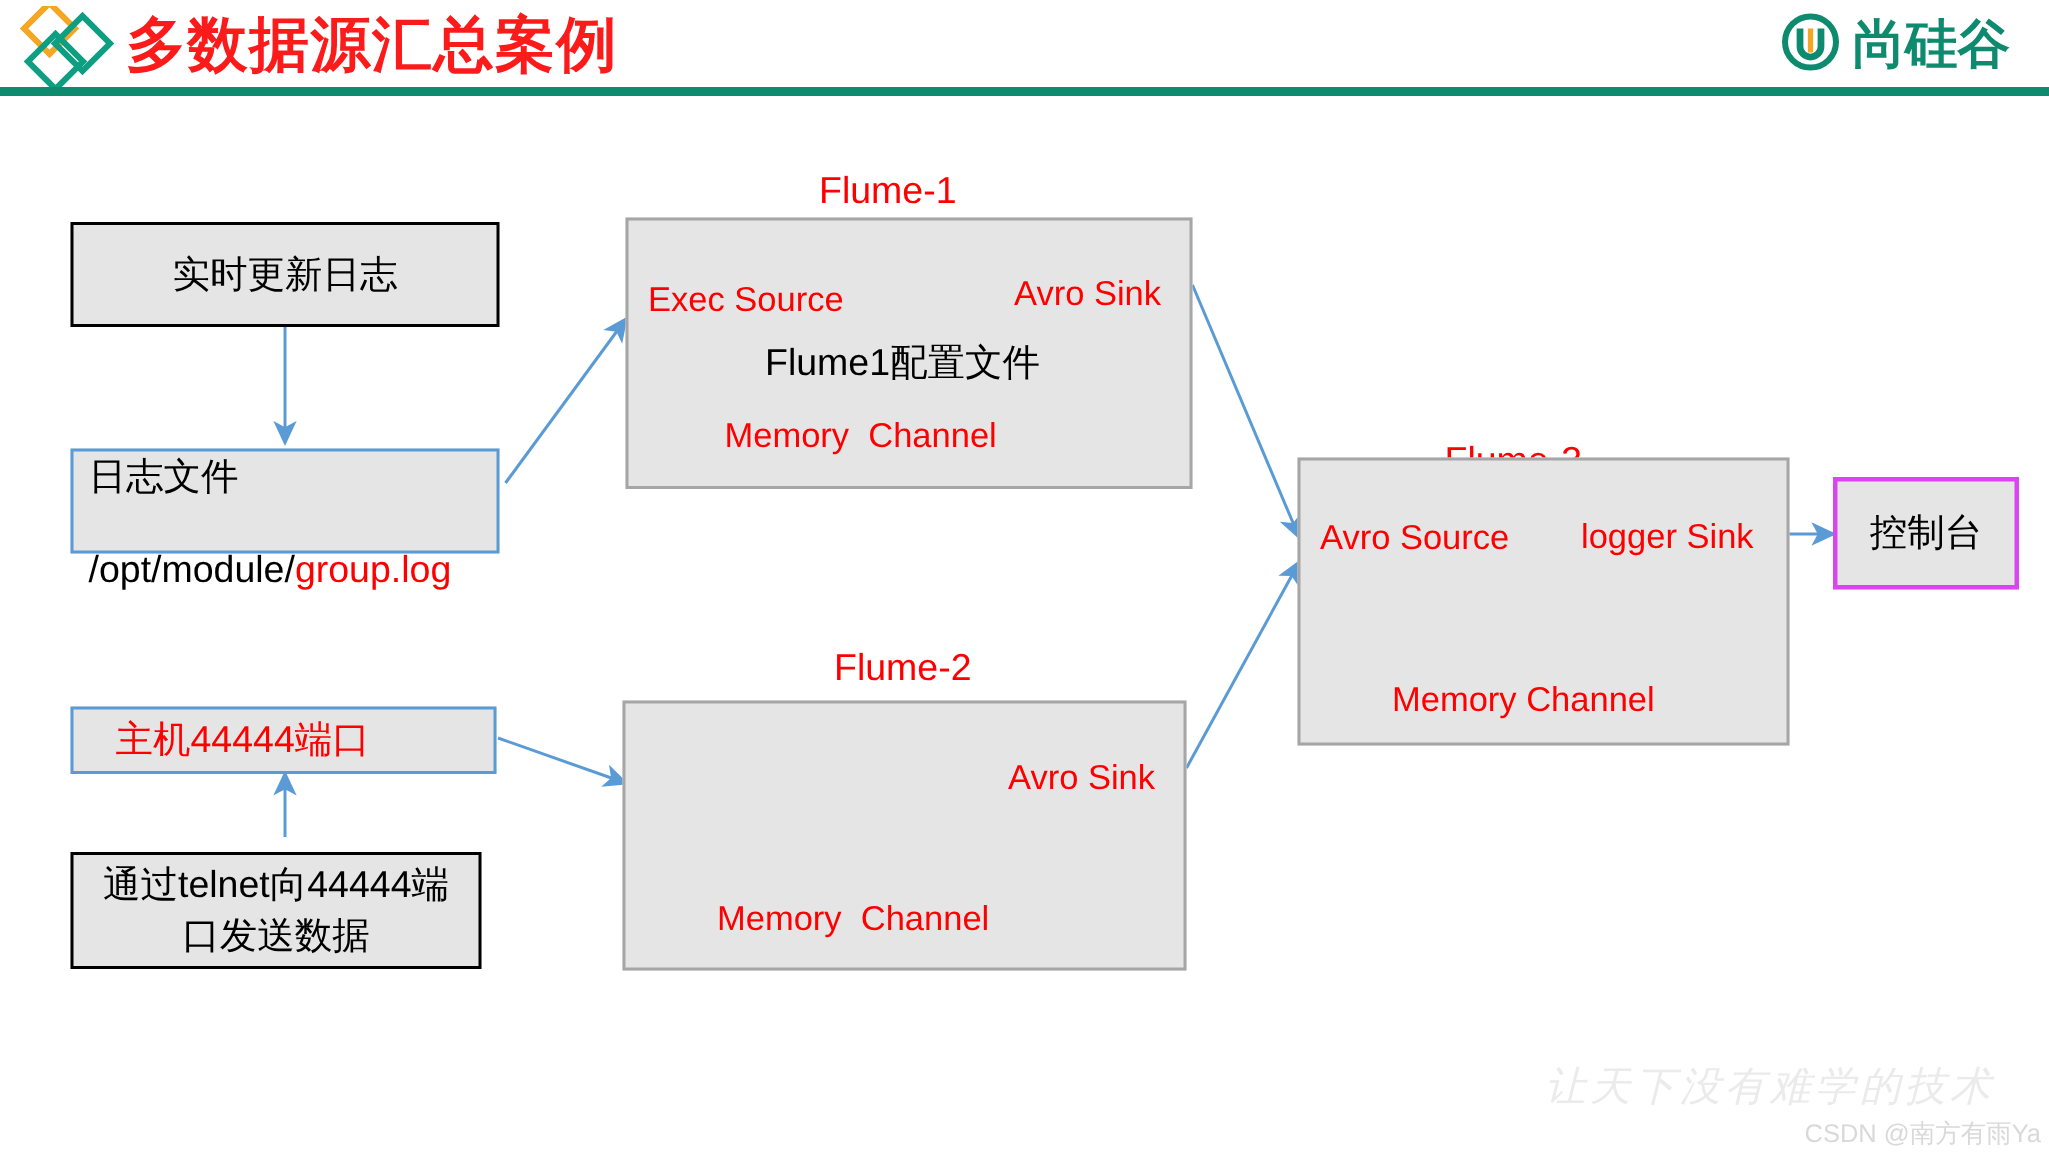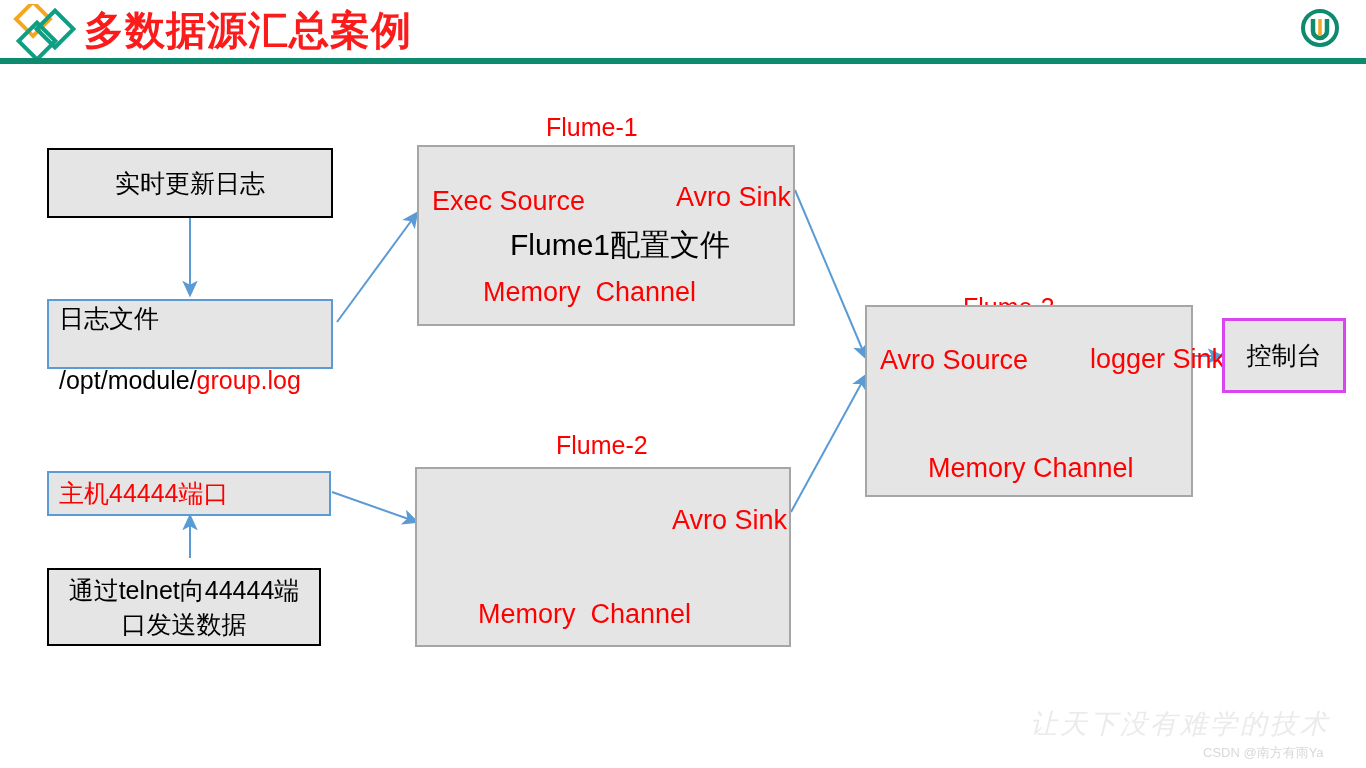--- a/index.html
+++ b/index.html
@@ -89,27 +89,27 @@
 
   
   .flume-title {
     position: absolute;
     font-size: 25px;
     color: #ff0000;
     white-space: nowrap;
   }
   .comp-label {
     position: absolute;
-    font-size: 27px;
+    font-size: 23px;
     color: #ff0000;
     white-space: pre;
   }
   .conf-label {
     position: absolute;
-    font-size: 30px;
+    font-size: 25px;
     color: #000000;
     white-space: nowrap;
   }
 
   
   #arrows {
     position: absolute;
     left: 0; top: 0;
     width: 1366px; height: 768px;
     pointer-events: none;
@@ -122,21 +122,21 @@
     font-size: 27px;
     color: #ebebeb;
     font-family: "DejaVu Serif", serif;
     font-style: italic;
     letter-spacing: 3px;
     white-space: nowrap;
   }
   .wm-csdn {
     position: absolute;
     left: 1203px; top: 744px;
-    font-size: 13px;
+    font-size: 17px;
     color: #d9d9d9;
     white-space: nowrap;
   }
 </style>
 </head>
 <body>
 
 <div id="stage">
 
   <div class="header">
@@ -151,20 +151,21 @@
     <div class="title-text">多数据源汇总案例</div>
 
     <div class="brand">
       <span>
         <svg width="40" height="40" viewBox="0 0 40 40">
           <circle cx="20" cy="20" r="17" fill="none" stroke="#0e8a6e" stroke-width="4"></circle>
           <path d="M13 11 L13 23 A7 7 0 0 0 27 23 L27 11" fill="none" stroke="#0e8a6e" stroke-width="4.5" stroke-linecap="butt"></path>
           <path d="M20 11 L20 27" stroke="#f5a623" stroke-width="3.5"></path>
         </svg>
       </span>
+      <span class="brand-text">尚硅谷</span>
     </div>
 
     <div class="header-rule"></div>
   </div>
 
   <svg id="arrows">
     <defs>
       <marker id="ah" markerWidth="9" markerHeight="9" refX="7.2" refY="4.5" orient="auto">
         <path d="M0,0.6 L8.4,4.5 L0,8.4 L2.1,4.5 Z" fill="#5b9bd5"></path>
       </marker>
@@ -207,21 +208,21 @@
     <span class="box-label">实时更新日志</span>
   </div>
 
   <div class="box box-blue" style="left:47px; top:299px; width:286px; height:70px; justify-content:flex-start; padding-left:10px;">
     <span class="box-label" style="text-align:left; line-height:31px;">
       <span>日志文件</span><br>
       <span>/opt/module/</span><span class="red-part">group.log</span>
     </span>
   </div>
 
-  <div class="box box-blue" style="left:47px; top:471px; width:284px; height:45px; justify-content:flex-start; padding-left:10px;">
+  <div class="box box-blue" style="left:47px; top:471px; width:284px; height:45px; justify-content:flex-start; padding-left:28px;">
     <span class="box-label red">主机44444端口</span>
   </div>
 
   <div class="box box-black" style="left:47px; top:568px; width:274px; height:78px;">
     <span class="box-label" style="line-height:34px;">通过telnet向44444端
 口发送数据</span>
   </div>
 
   <div class="flume-title" style="left:546px; top:113px;">Flume-1</div>
   <div class="box box-gray" style="left:417px; top:145px; width:378px; height:181px;"></div>
@@ -231,21 +232,21 @@
   <div class="comp-label" style="left:483px; top:277px;">Memory  Channel</div>
 
   <div class="flume-title" style="left:556px; top:431px;">Flume-2</div>
   <div class="box box-gray" style="left:415px; top:467px; width:376px; height:180px;"></div>
   <div class="comp-label" style="left:672px; top:505px;">Avro Sink</div>
   <div class="comp-label" style="left:478px; top:599px;">Memory  Channel</div>
 
   <div class="flume-title" style="left:963px; top:256px;margin-top:37px;">Flume-3</div>
   <div class="box box-gray" style="left:865px; top:305px; width:328px; height:192px;"></div>
   <div class="comp-label" style="left:880px; top:345px;">Avro Source</div>
-  <div class="comp-label" style="left:1054px; top:344px;margin-left:36px;">logger Sink</div>
+  <div class="comp-label" style="left:1054px; top:344px;">logger Sink</div>
   <div class="comp-label" style="left:928px; top:453px;">Memory Channel</div>
 
   <div class="box box-amber" style="left:1222px; top:318px; width:124px; height:75px;">
     <span class="box-label">控制台</span>
   </div>
 
   <div class="wm-slogan">让天下没有难学的技术</div>
   <div class="wm-csdn">CSDN @南方有雨Ya</div>
 
 </div>

